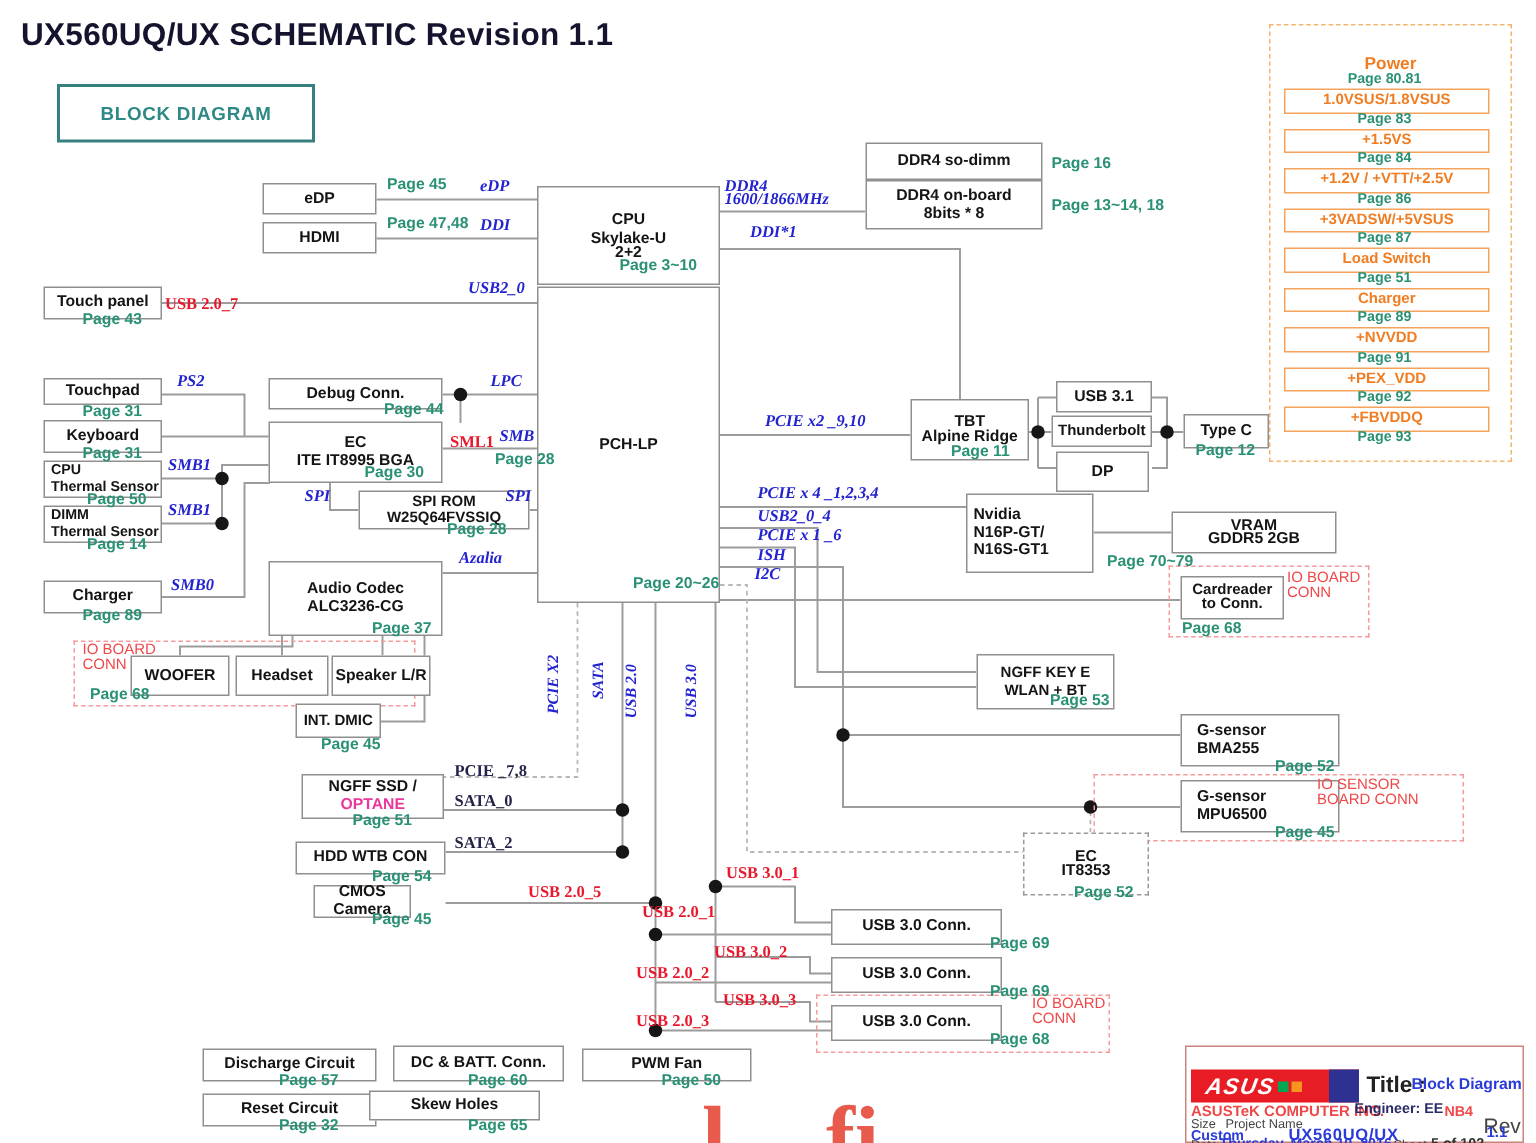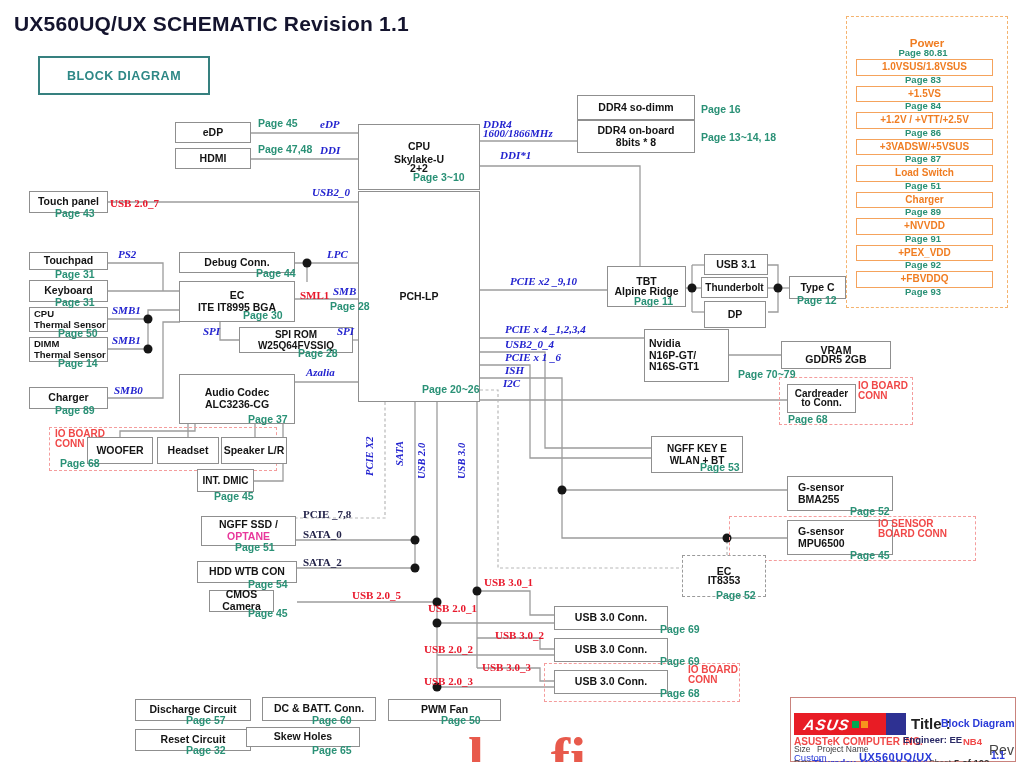--- a/index.html
+++ b/index.html
@@ -17,21 +17,21 @@
   .bus{position:absolute;color:#2323cf;font-style:italic;font-weight:bold;font-size:11px;
        font-family:"Liberation Serif",serif;white-space:pre-line;line-height:.85}
   .bus-red{position:absolute;color:#e8192c;font-weight:bold;font-size:11px;
        font-family:"Liberation Serif",serif;white-space:nowrap}
   .bus-navy{position:absolute;color:#24244a;font-weight:bold;font-size:11px;
        font-family:"Liberation Serif",serif;white-space:nowrap}
   .vbus{position:absolute;color:#2323cf;font-style:italic;font-weight:bold;font-size:10.5px;
        font-family:"Liberation Serif",serif;white-space:nowrap;
        transform:rotate(-90deg);transform-origin:left bottom}
   .dashedred{position:absolute;border:1.3px dashed #f49c9c;box-sizing:border-box}
-  .redlabel{position:absolute;color:#f04848;font-weight:bold;font-size:10px;
+  .redlabel{position:absolute;color:#f04848;font-weight:normal;font-size:10px;
        line-height:1.02;white-space:pre-line}
   .magenta{color:#e8389b}
   #main-title{position:absolute;left:14px;top:12px;font-size:21px;font-weight:800;
        color:#14142e;letter-spacing:.2px}
   #legend-box{position:absolute;left:38px;top:56px;width:168px;height:35px;
        border:2px solid #36807f;color:#2e8886;font-weight:bold;font-size:12.5px;
        display:flex;align-items:center;justify-content:center;letter-spacing:.5px}
   
   #power{position:absolute;left:846px;top:16px;width:162px;height:292px;
        border:1.4px dashed #f5b36e;box-sizing:border-box}
@@ -303,42 +303,42 @@
 <span class="vbus" style="left:375px;top:465px">PCIE X2</span>
 <span class="vbus" style="left:405px;top:455px">SATA</span>
 <span class="vbus" style="left:427px;top:468px">USB 2.0</span>
 <span class="vbus" style="left:467px;top:468px">USB 3.0</span>
 <span class="bus-navy" style="left:303px;top:508px">PCIE _7,8</span>
 <span class="bus-navy" style="left:303px;top:528px">SATA_0</span>
 <span class="bus-navy" style="left:303px;top:556px">SATA_2</span>
 <span class="bus-red" style="left:352px;top:589px">USB 2.0_5</span>
 <span class="bus-red" style="left:484px;top:576px">USB 3.0_1</span>
 <span class="bus-red" style="left:428px;top:602px">USB 2.0_1</span>
-<span class="bus-red" style="left:495px;top:629px">USB 3.0_2</span>
+<span class="bus-red" style="left:476px;top:629px">USB 3.0_2</span>
 <span class="bus-red" style="left:424px;top:643px">USB 2.0_2</span>
 <span class="bus-red" style="left:482px;top:661px">USB 3.0_3</span>
 <span class="bus-red" style="left:424px;top:675px">USB 2.0_3</span>
 
 <span class="redlabel" style="left:800px;top:698px;font-size:10.5px">&lt;Variant Name&gt;</span>
 <div id="tblock">
   <div id="asus-logo">
     <span class="word">ASUS</span>
     <span class="sq" style="background:#00a651"></span>
     <span class="sq" style="background:#f7941d"></span>
     <span class="blue-end"></span>
   </div>
   <span class="t" style="left:120px;top:17px;font-weight:bold;font-size:15px;color:#222">Title :</span>
   <span class="t" style="left:150px;top:19px;font-weight:bold;font-size:10.5px;color:#2a3bd8">Block Diagram</span>
   <span class="t" style="left:3px;top:38px;font-weight:bold;font-size:10px;color:#f04848">ASUSTeK COMPUTER INC.</span>
   <span class="t" style="left:112px;top:36px;font-weight:bold;font-size:9.5px;color:#2a2a66">Engineer: EE</span>
   <span class="t" style="left:172px;top:38px;font-weight:bold;font-size:9.5px;color:#f04848">NB4</span>
   <span class="t" style="left:3px;top:46px;font-size:8.5px;color:#444">Size</span>
   <span class="t" style="left:26px;top:46px;font-size:8.5px;color:#444">Project Name</span>
   <span class="t" style="left:198px;top:44px;font-size:14px;color:#444">Rev</span>
-  <span class="t" style="left:3px;top:54px;font-weight:normal;font-size:9.5px;color:#2a3bd8">Custom</span>
+  <span class="t" style="left:3px;top:54px;font-weight:bold;font-size:9.5px;color:#2a3bd8">Custom</span>
   <span class="t" style="left:68px;top:53px;font-weight:bold;font-size:11px;color:#2a3bd8;letter-spacing:.5px">UX560UQ/UX</span>
   <span class="t" style="left:200px;top:52px;font-weight:bold;font-size:10px;color:#2a3bd8">1.1</span>
   <span class="t" style="left:3px;top:60px;font-size:8.5px;color:#444">Date</span>
   <span class="t" style="left:22px;top:59px;font-weight:bold;font-size:9.5px;color:#2a3bd8">Thursday, March 10, 2016</span>
   <span class="t" style="left:138px;top:60px;font-size:8.5px;color:#444">Sheet</span>
   <span class="t" style="left:163px;top:59px;font-weight:bold;font-size:9.5px;color:#333">5  of  102</span>
 </div>
 
 <div id="watermark">
   <span>l</span>

